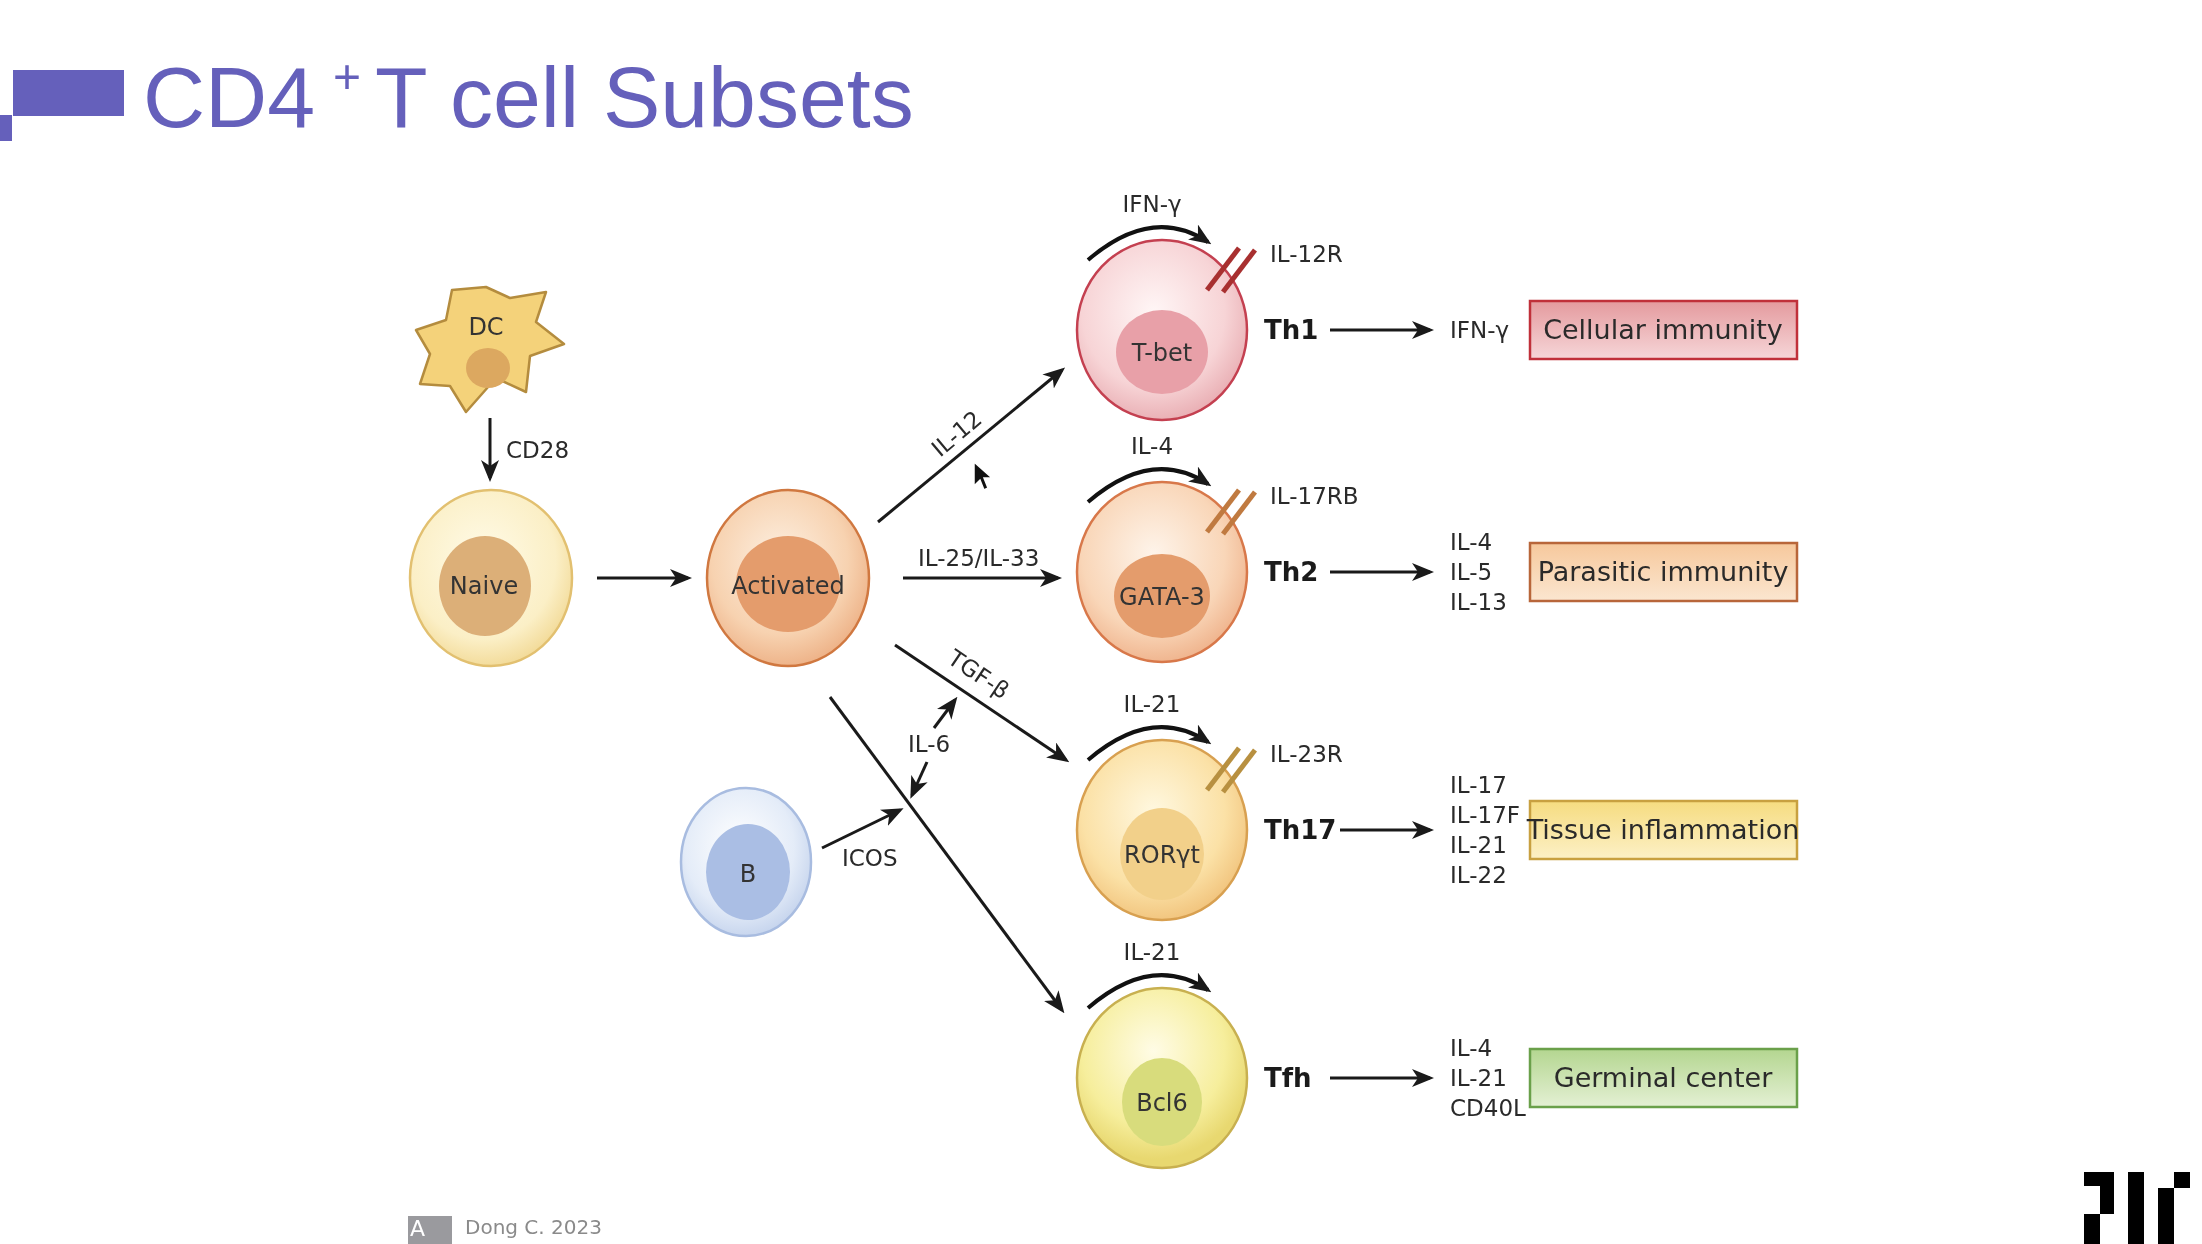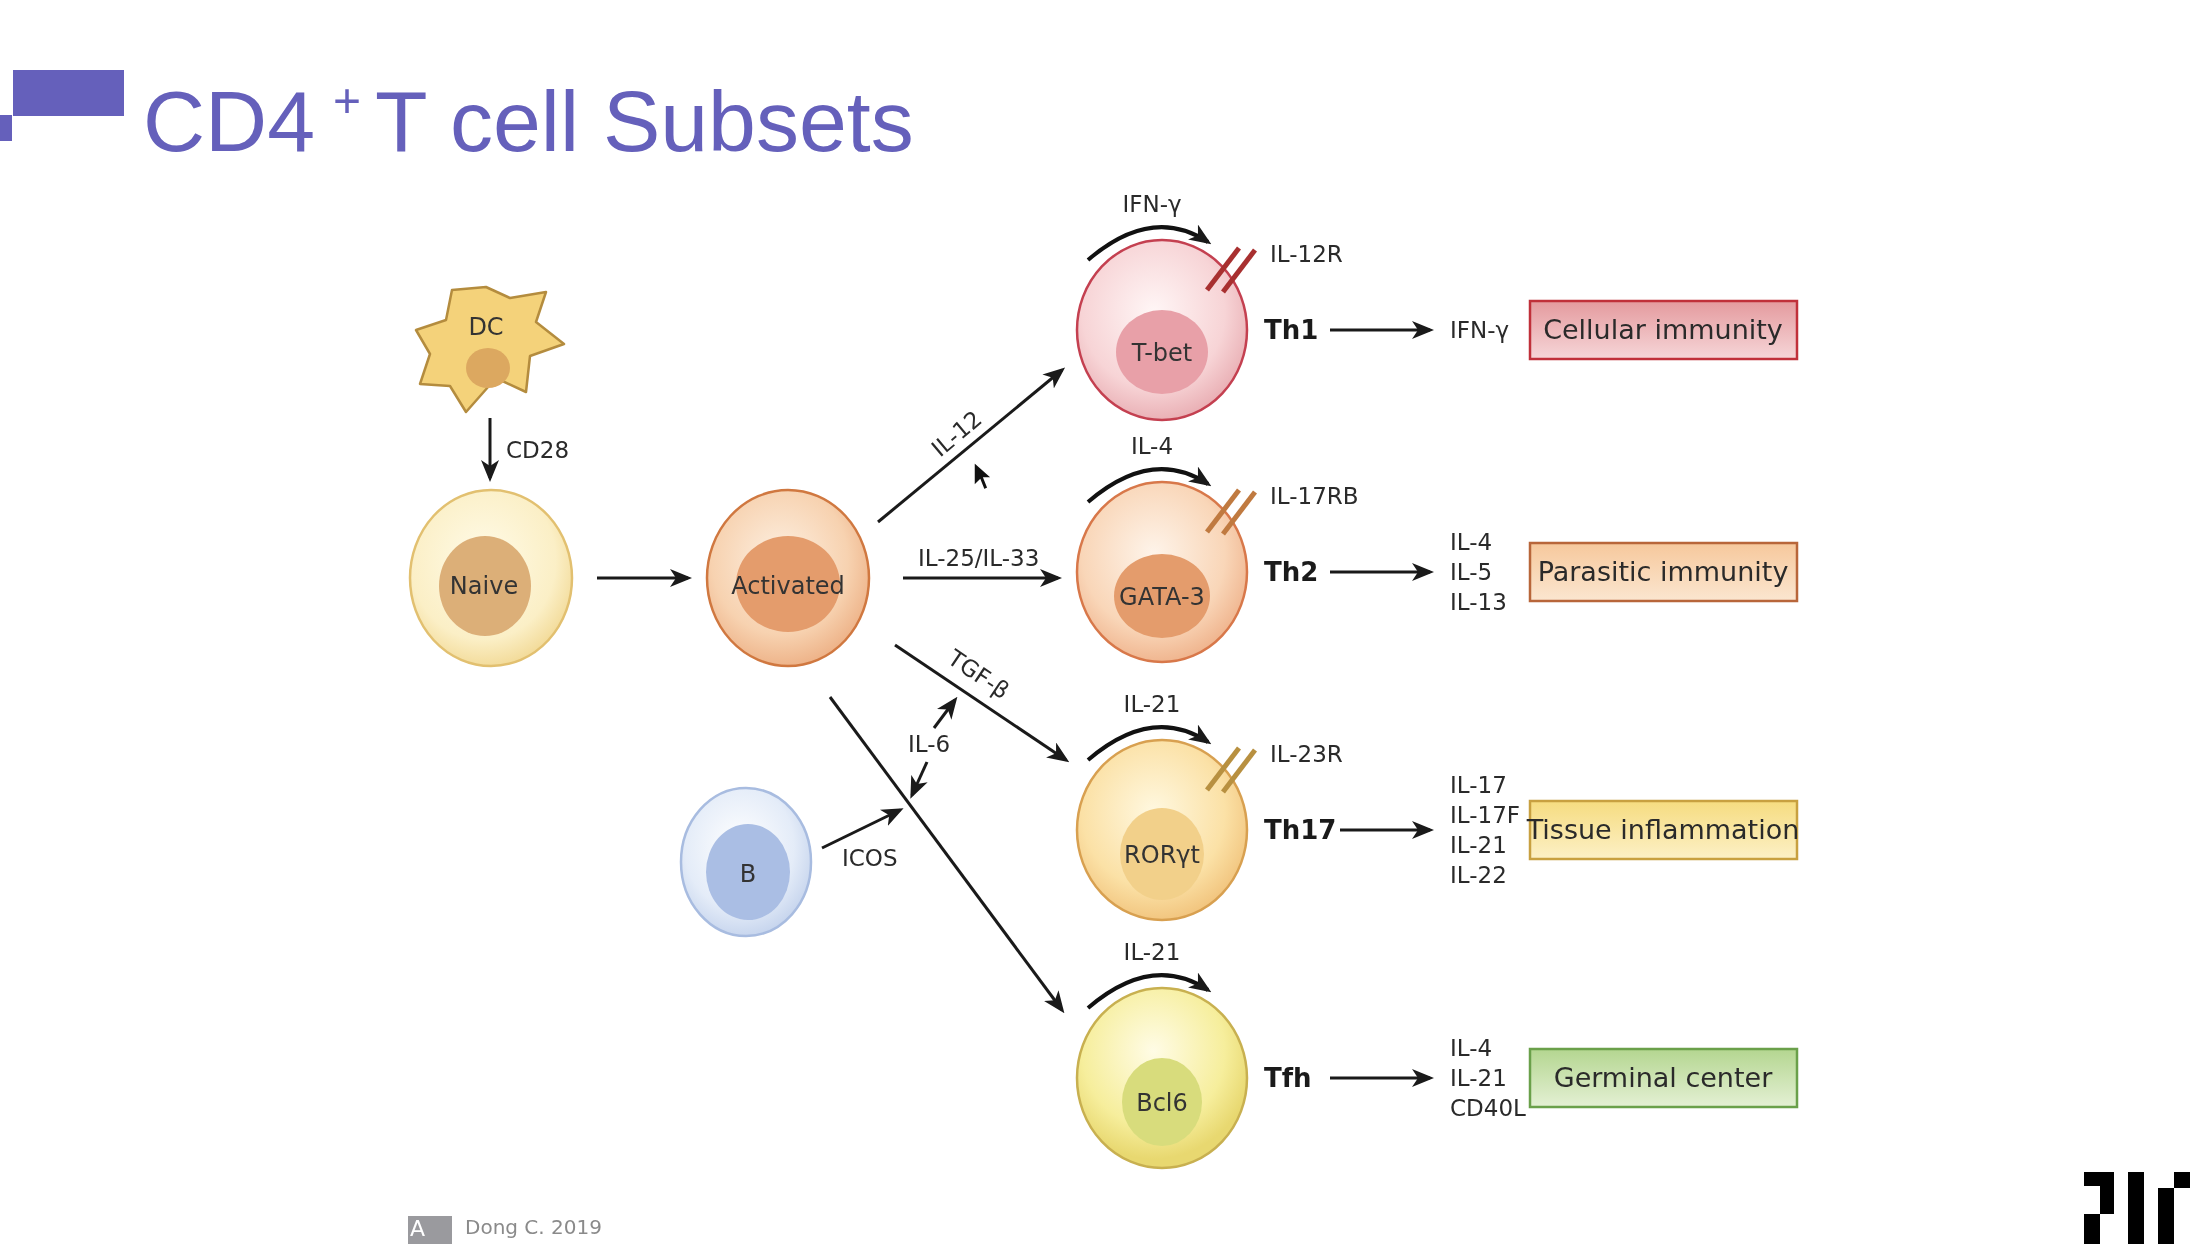--- a/index.html
+++ b/index.html
@@ -1,19 +1,19 @@
 <!DOCTYPE html>
 <html><head>
 <meta charset="utf-8">
 <style>
   html, body { margin:0; padding:0; background:#ffffff; }
   body { width:2202px; height:1244px; position:relative; overflow:hidden; font-family:"DejaVu Sans", sans-serif; }
   .title-block { position:absolute; left:13px; top:70px; width:111px; height:46px; background:#6560bb; }
   .title-block-small { position:absolute; left:0; top:115px; width:12px; height:26px; background:#6560bb; }
-  .title { position:absolute; left:143px; top:54px; font-family:"Liberation Sans", sans-serif; font-size:86px; color:#6560bb; white-space:nowrap; line-height:1;margin-top:24px; }
+  .title { position:absolute; left:143px; top:54px; font-family:"Liberation Sans", sans-serif; font-size:86px; color:#6560bb; white-space:nowrap; line-height:1; }
   .title sup { font-size:48px; position:relative; top:-34px; vertical-align:baseline; margin:0 14px 0 18px; }
   svg#diagram { position:absolute; left:0; top:0; }
   .lbl { font-family:"DejaVu Sans", sans-serif; font-size:23px; fill:#2a2a2a; }
   .sub { font-family:"DejaVu Sans", sans-serif; font-size:26px; font-weight:bold; fill:#1a1a1a; }
   .nuc { font-family:"DejaVu Sans", sans-serif; font-size:24px; fill:#333; }
   .box-text { font-family:"DejaVu Sans", sans-serif; font-size:27px; fill:#2a2a2a; }
   .citation { position:absolute; left:465px; top:1215px; font-size:20px; color:#8a8a8a; font-family:"DejaVu Sans", sans-serif; }
   .cite-logo { position:absolute; left:408px; top:1216px; width:44px; height:28px; background:#9a9a9e; }
   .cite-logo span { position:absolute; left:2px; top:0; font-size:22px; color:#fff; font-family:"DejaVu Sans", sans-serif; }
   .corner-logo { position:absolute; left:2084px; top:1172px; width:118px; height:72px; }
@@ -197,21 +197,21 @@
         <text x="1450" y="1116" class="lbl">CD40L</text>
         <rect x="1530" y="1049" width="267" height="58" fill="url(#gBox4)" stroke="#6aa04a" stroke-width="2.5"></rect>
         <text x="1663" y="1087" text-anchor="middle" class="box-text">Germinal center</text>
       </g>
     </g>
 </svg>
 
 <div class="cite-logo">
     <span>A</span>
   </div>
-<div class="citation">Dong C. 2019</div>
+<div class="citation">Dong C. 2023</div>
 
 <svg class="corner-logo" viewBox="0 0 118 72">
   <rect x="0" y="0" width="30" height="14" fill="#000"></rect>
   <rect x="16" y="0" width="14" height="42" fill="#000"></rect>
   <rect x="0" y="42" width="16" height="30" fill="#000"></rect>
   <rect x="44" y="0" width="16" height="72" fill="#000"></rect>
   <rect x="74" y="16" width="16" height="56" fill="#000"></rect>
   <rect x="90" y="0" width="16" height="16" fill="#000"></rect>
 </svg>
 

